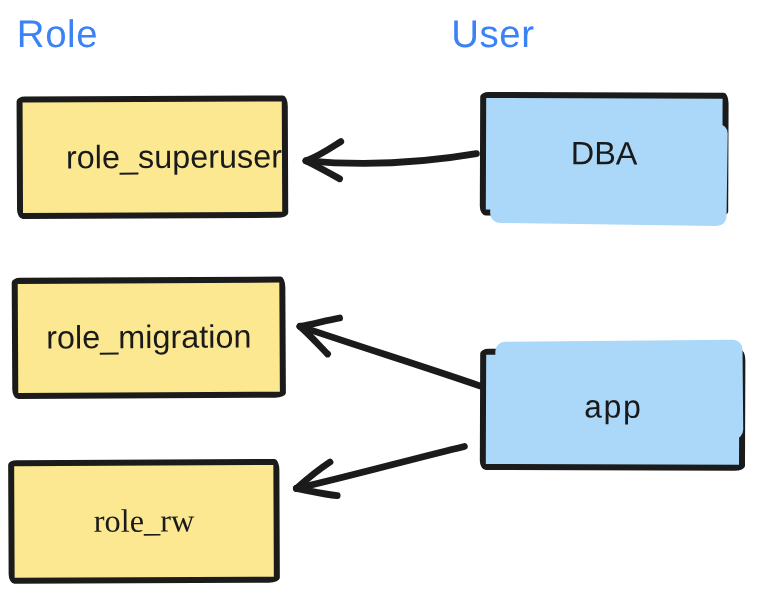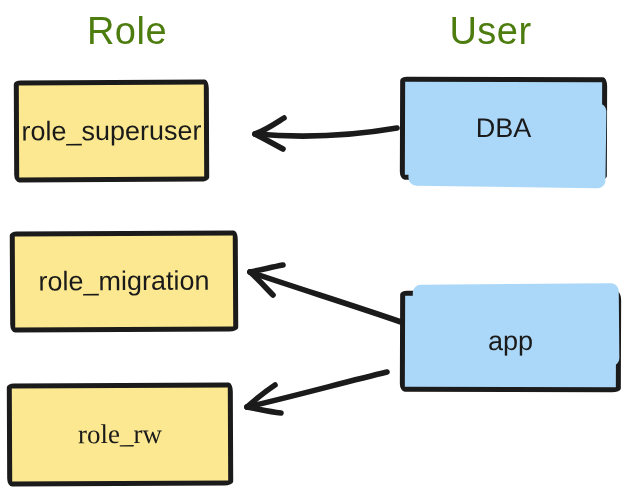--- a/index.html
+++ b/index.html
@@ -16,24 +16,24 @@
     overflow: hidden;
   }
   .canvas {
     position: relative;
     width: 632px; height: 494px;
     background: var(--bg);
   }
   .col-title {
     position: absolute;
     top: 10px;
-    font-size: 38px;
+    font-size: 32px;
     font-weight: 400;
-    color: #4d7c0f;
-    text-align: center;
+    color: #3b82f6;
+    text-align: left;
     letter-spacing: 0.5px;
   }
   .col-title.role { left: 14px; width: 226px; }
   .col-title.user { left: 376px; width: 229px; }
 
   .box {
     position: absolute;
     border: 5px solid var(--stroke);
     display: flex;
     align-items: center;
@@ -56,24 +56,24 @@
   }
   .box.peek-bottom::before {
     left: 4px; right: -4px; top: 20px; bottom: -12px;
     transform: rotate(0.6deg);
   }
   .box.peek-top::before {
     left: 8px; right: -3px; top: -12px; bottom: 20px;
     transform: rotate(-0.7deg);
   }
 
-  #box-role-superuser { left: 14px;  top: 80px;  width: 195px; height: 102px; transform: rotate(-0.25deg); }
+  #box-role-superuser { left: 14px;  top: 80px;  width: 226px; height: 102px; transform: rotate(-0.25deg); justify-content: flex-end; }
   #box-dba            { left: 400px; top: 77px;  width: 207px; height: 103px; transform: rotate(0.2deg); }
   #box-role-migration { left: 10px;  top: 231px; width: 228px; height: 101px; transform: rotate(-0.3deg); }
-  #box-app            { left: 400px; top: 291px; width: 221px; height: 101px; transform: rotate(0.2deg); }
+  #box-app            { left: 400px; top: 291px; width: 221px; height: 101px; transform: rotate(0.2deg); font-family: Liberation Mono, monospace; }
   #box-role-rw        { left: 7px;   top: 383px; width: 226px; height: 103px; transform: rotate(-0.25deg); font-family: Liberation Serif, serif; }
 
   svg.arrows {
     position: absolute;
     left: 0; top: 0;
     width: 632px; height: 494px;
     pointer-events: none;
   }
   svg.arrows path {
     stroke: var(--stroke);

